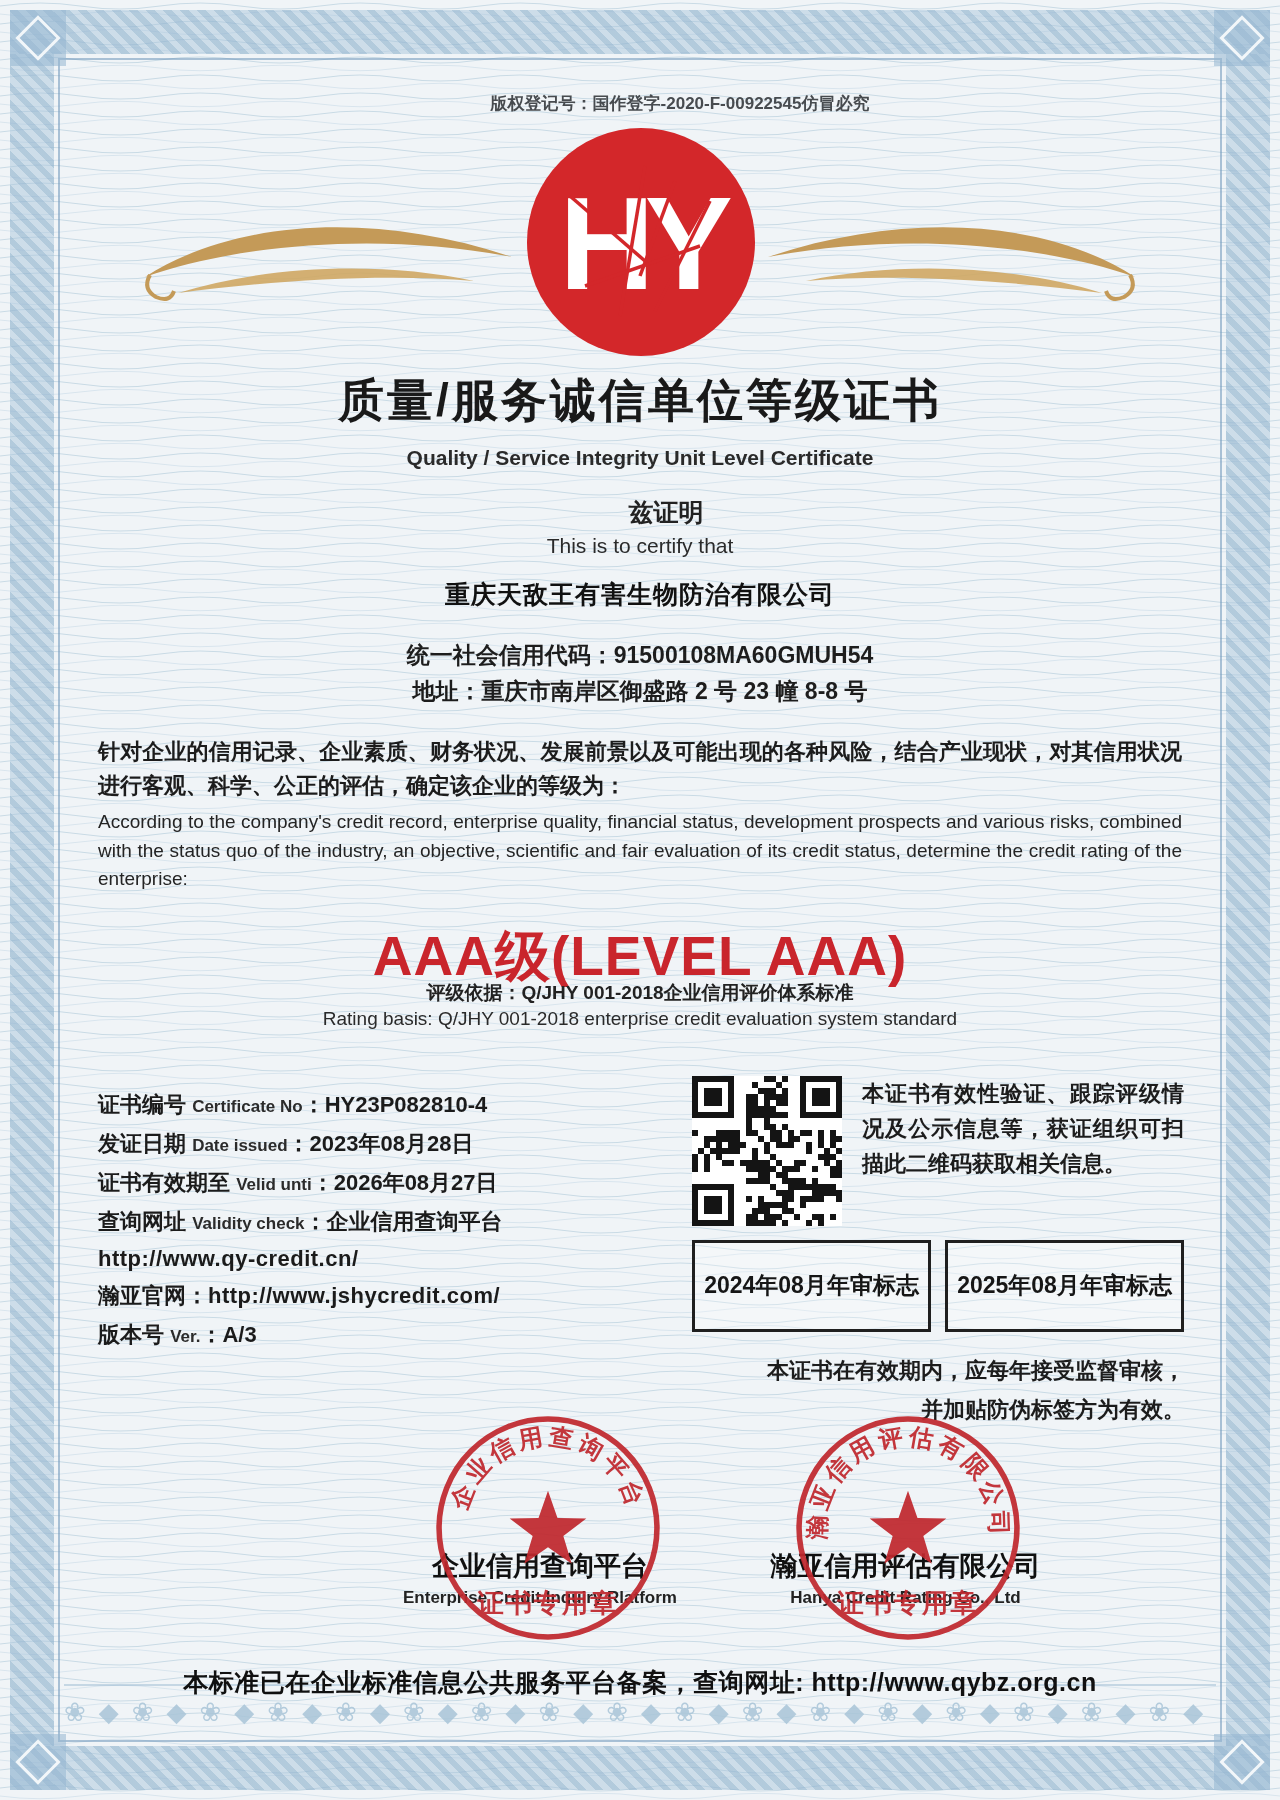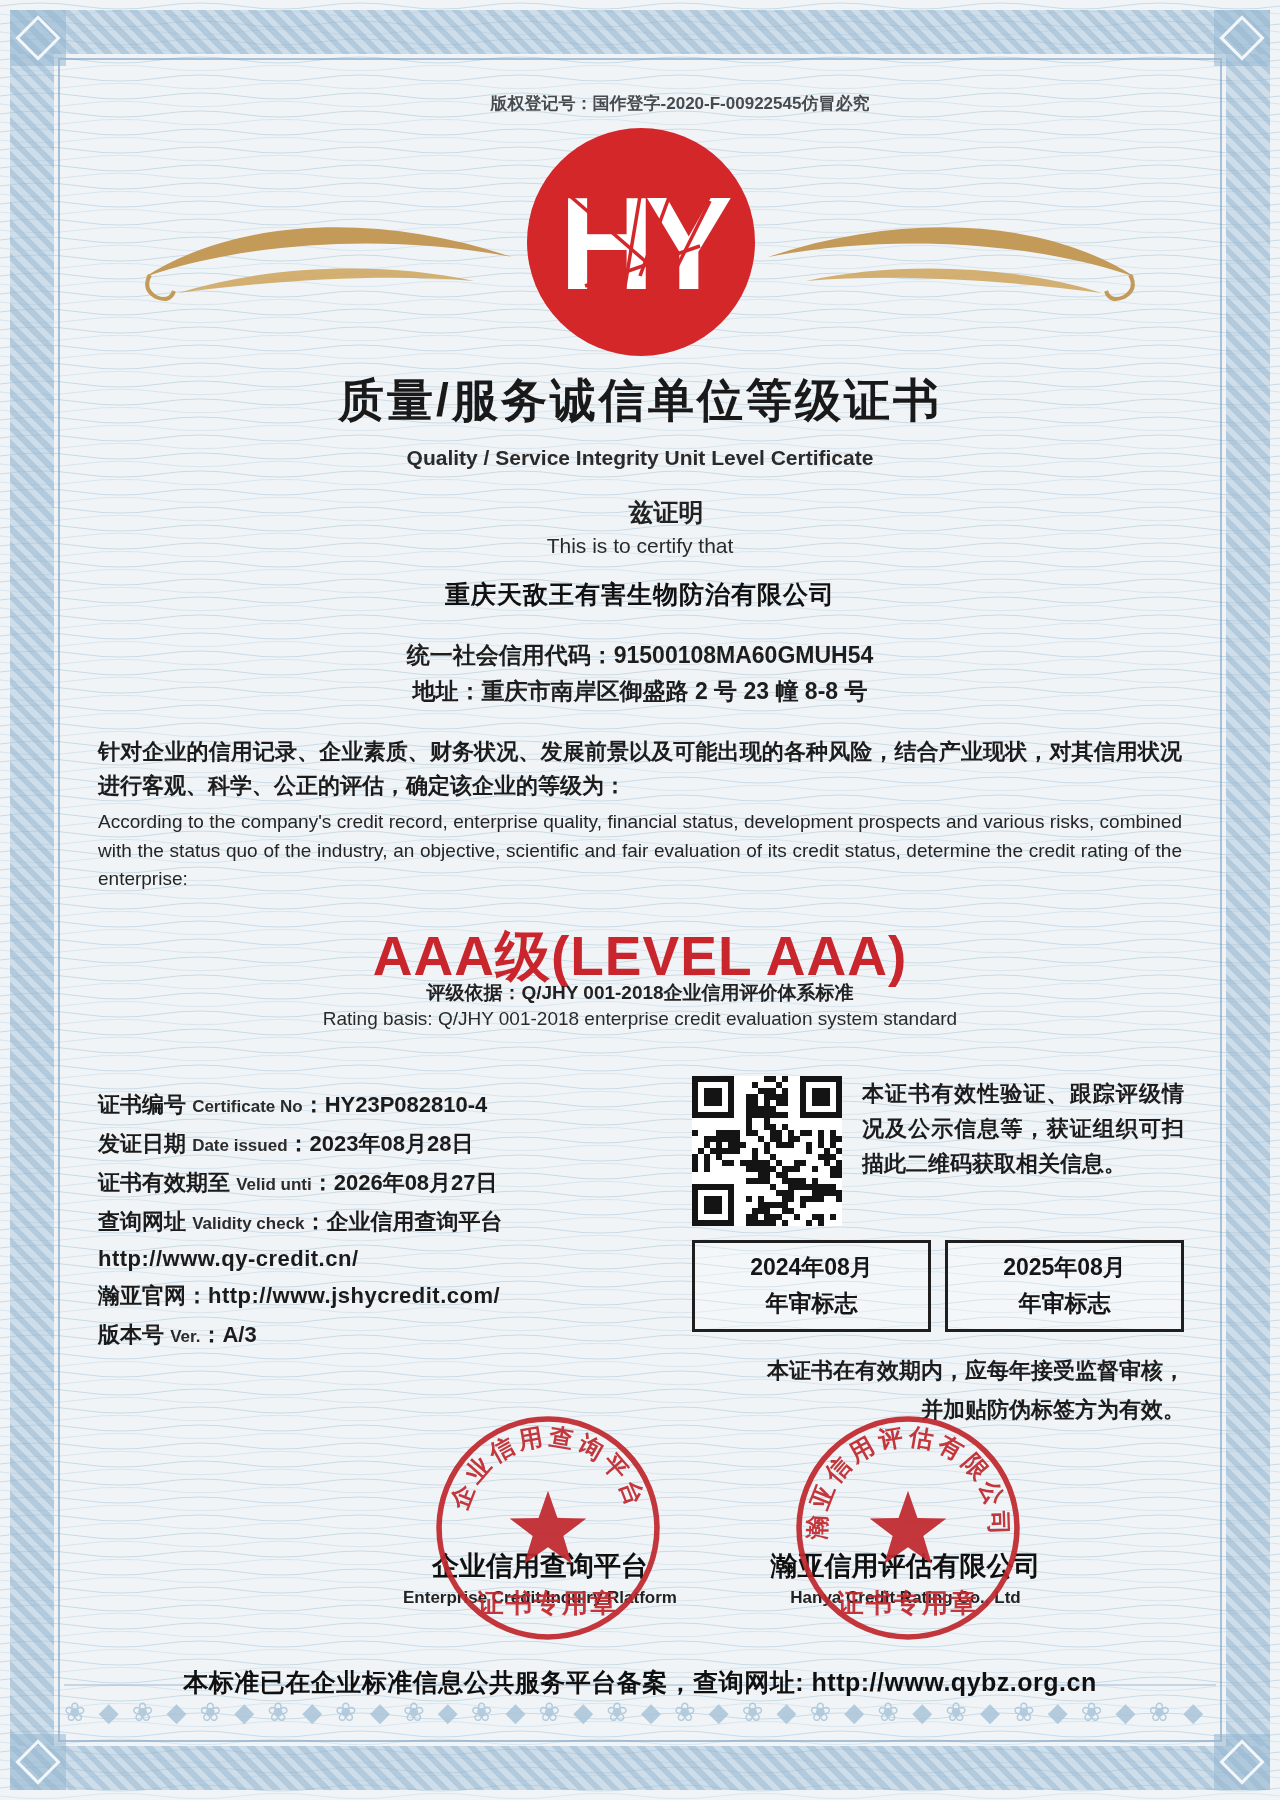--- a/index.html
+++ b/index.html
@@ -43,21 +43,21 @@
   .basis-en{top:1008px;left:0;width:100%;text-align:center;font-size:19px;color:#2a2a2a;}
   .details{top:1090px;left:98px;width:570px;}
   .dline{margin-bottom:9px;font-size:22px;color:#1b1b1b;font-weight:700;white-space:nowrap;}
   .den{font-size:17px;font-weight:600;color:#2b2b2b;}
   .dval{font-weight:600;}
   .durl{font-weight:600;letter-spacing:.5px;}
   .qr{top:1076px;left:692px;width:150px;height:150px;}
   .qr-note{top:1076px;left:862px;width:322px;font-size:22px;font-weight:600;line-height:1.6;color:#1c1c1c;text-align:justify;}
   .boxes{top:1240px;left:692px;width:492px;display:flex;gap:14px;}
   .ybox{flex:1;border:3px solid #1f1f1f;background:rgba(255,255,255,.25);height:86px;
-        display:flex;flex-direction:column;align-items:center;justify-content:center;
+        display:flex;flex-direction:row;align-items:center;justify-content:center;
         font-size:23px;font-weight:600;color:#161616;line-height:1.55;}
   .sup-note{top:1352px;left:645px;width:540px;text-align:right;font-size:22px;font-weight:600;line-height:1.75;color:#1c1c1c;}
   .seal{width:232px;height:232px;opacity:.93;}
   .seal-l{top:1412px;left:432px;} .seal-r{top:1412px;left:792px;}
   .sig-name{font-size:27px;font-weight:800;color:#101010;text-align:center;white-space:nowrap;}
   .sig-en{font-size:17px;font-weight:600;color:#222;text-align:center;white-space:nowrap;}
   .sig-l1{top:1548px;left:325px;width:430px;} .sig-l2{top:1588px;left:325px;width:430px;}
   .sig-r1{top:1548px;left:688px;width:435px;} .sig-r2{top:1588px;left:688px;width:435px;}
   .footer-line{top:1666px;left:0;width:100%;text-align:center;font-size:25px;font-weight:800;color:#101010;letter-spacing:.5px;}
 </style>

